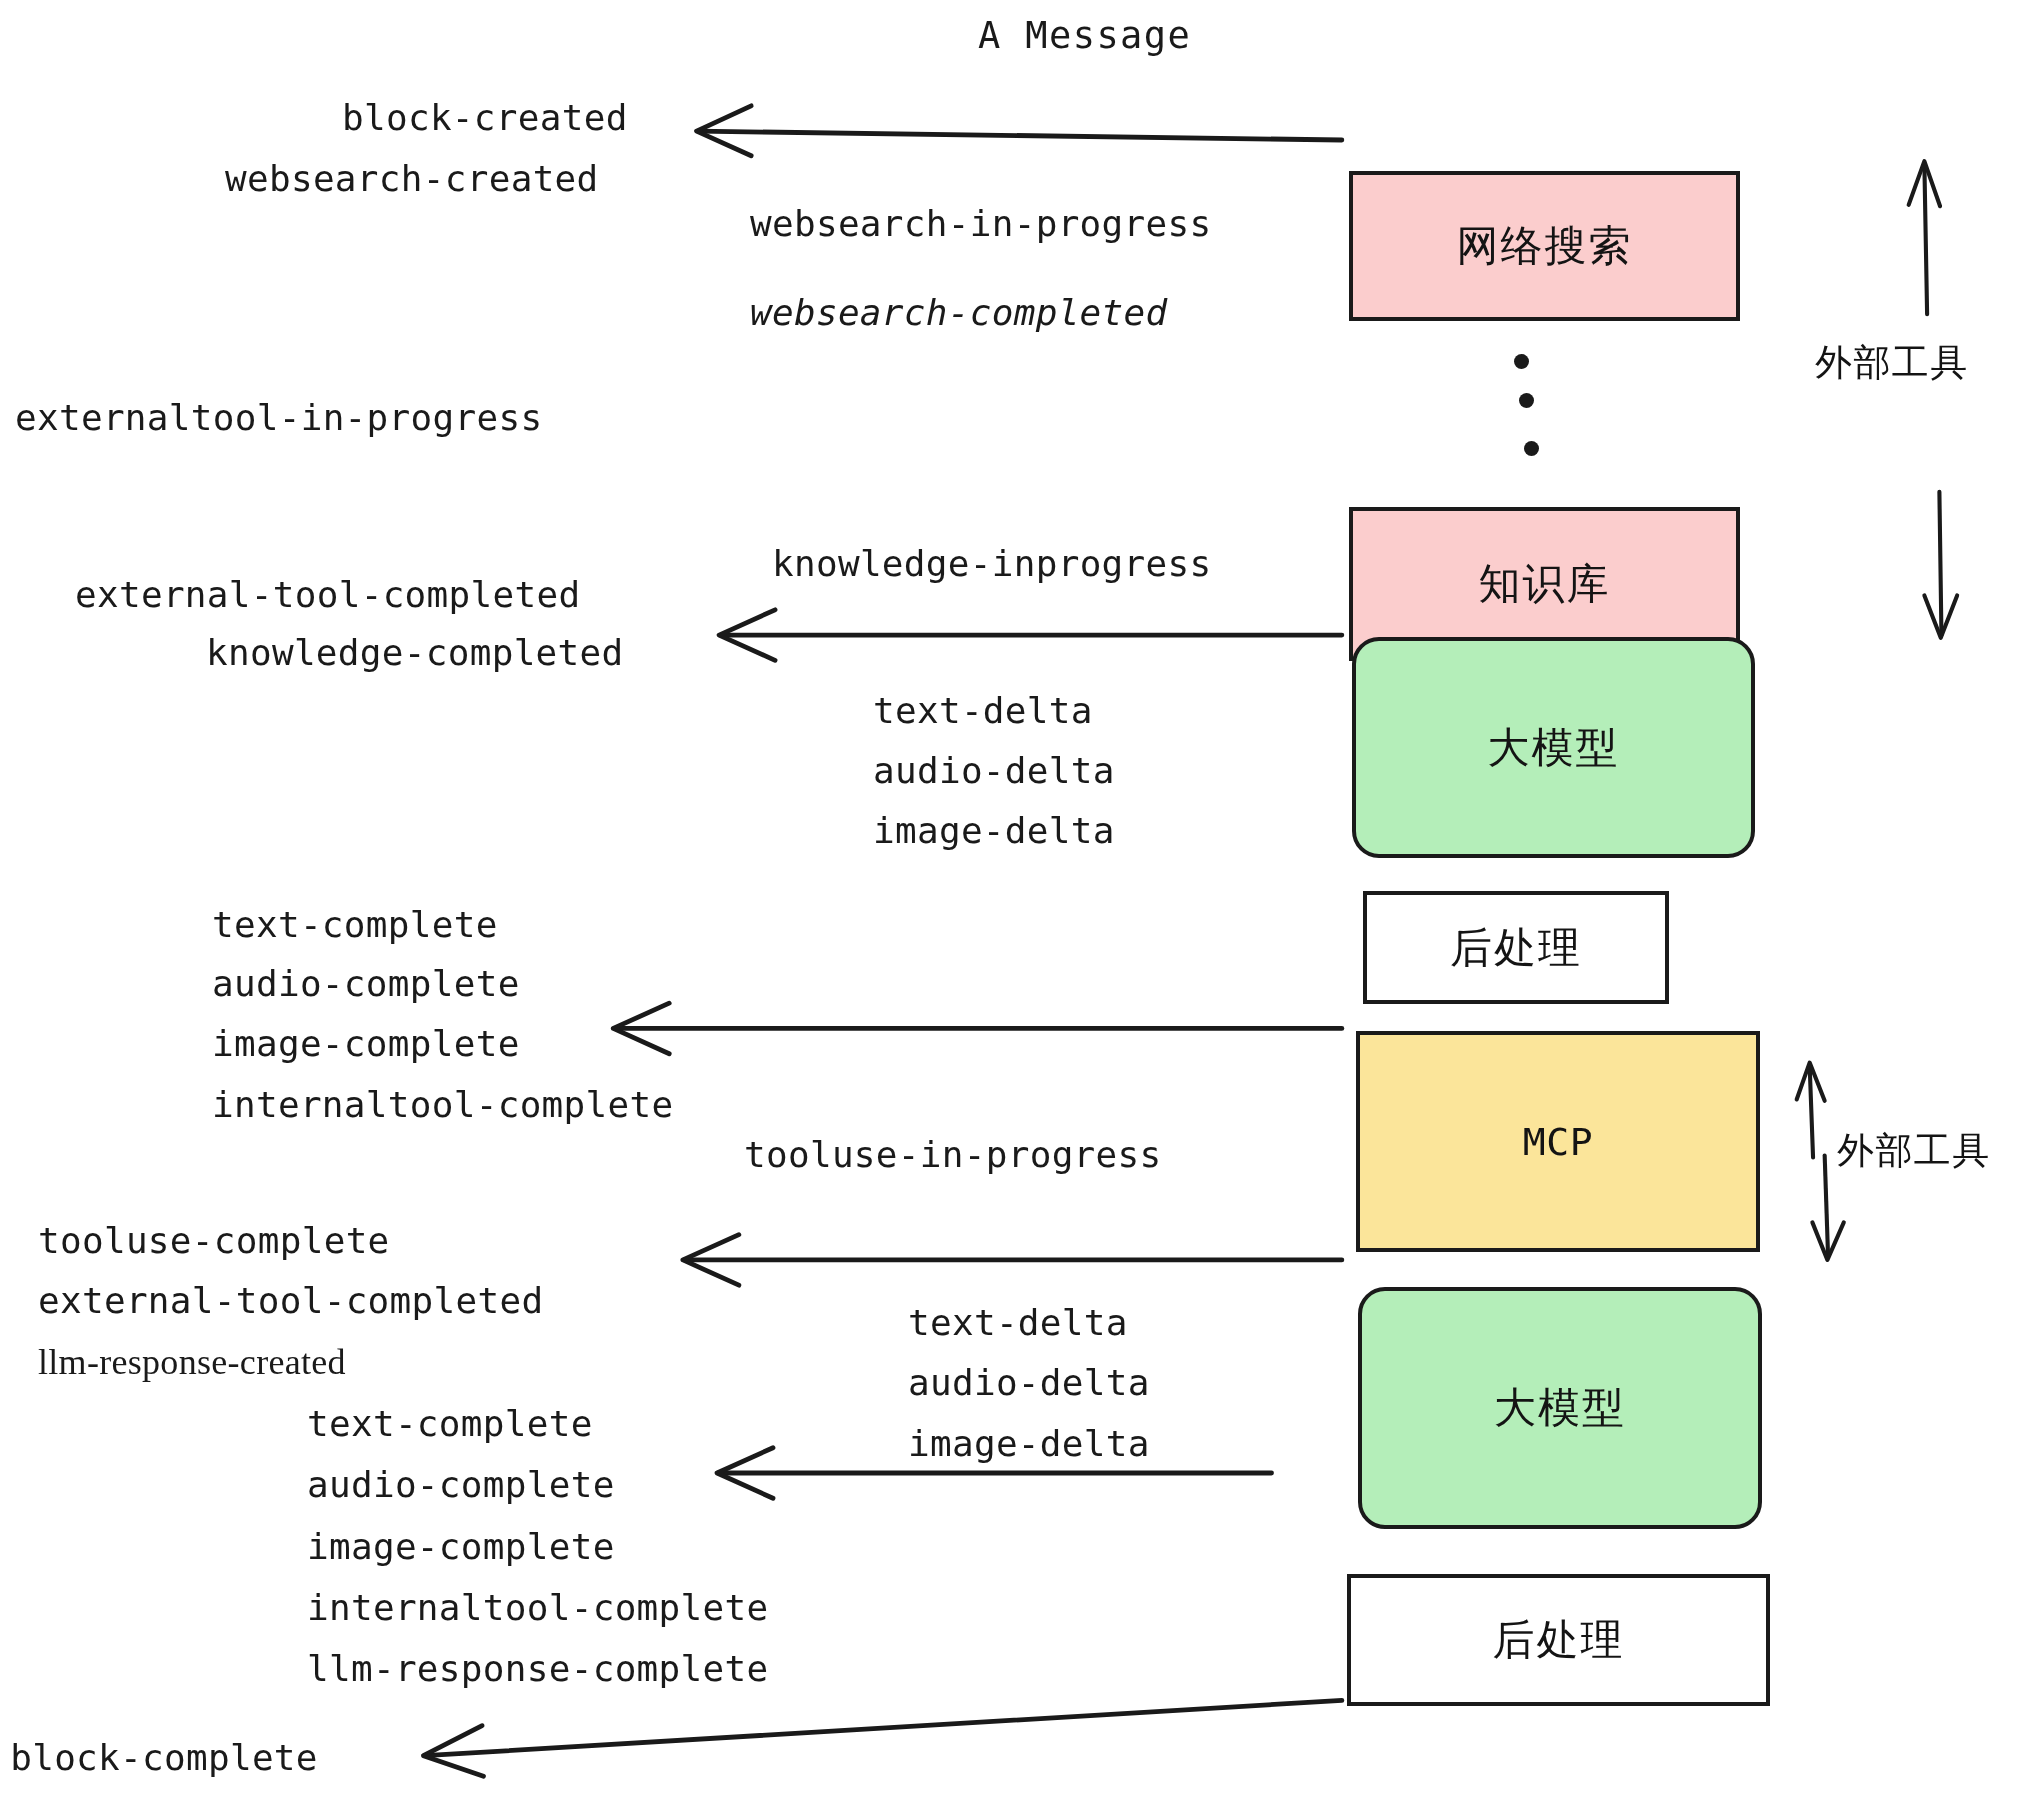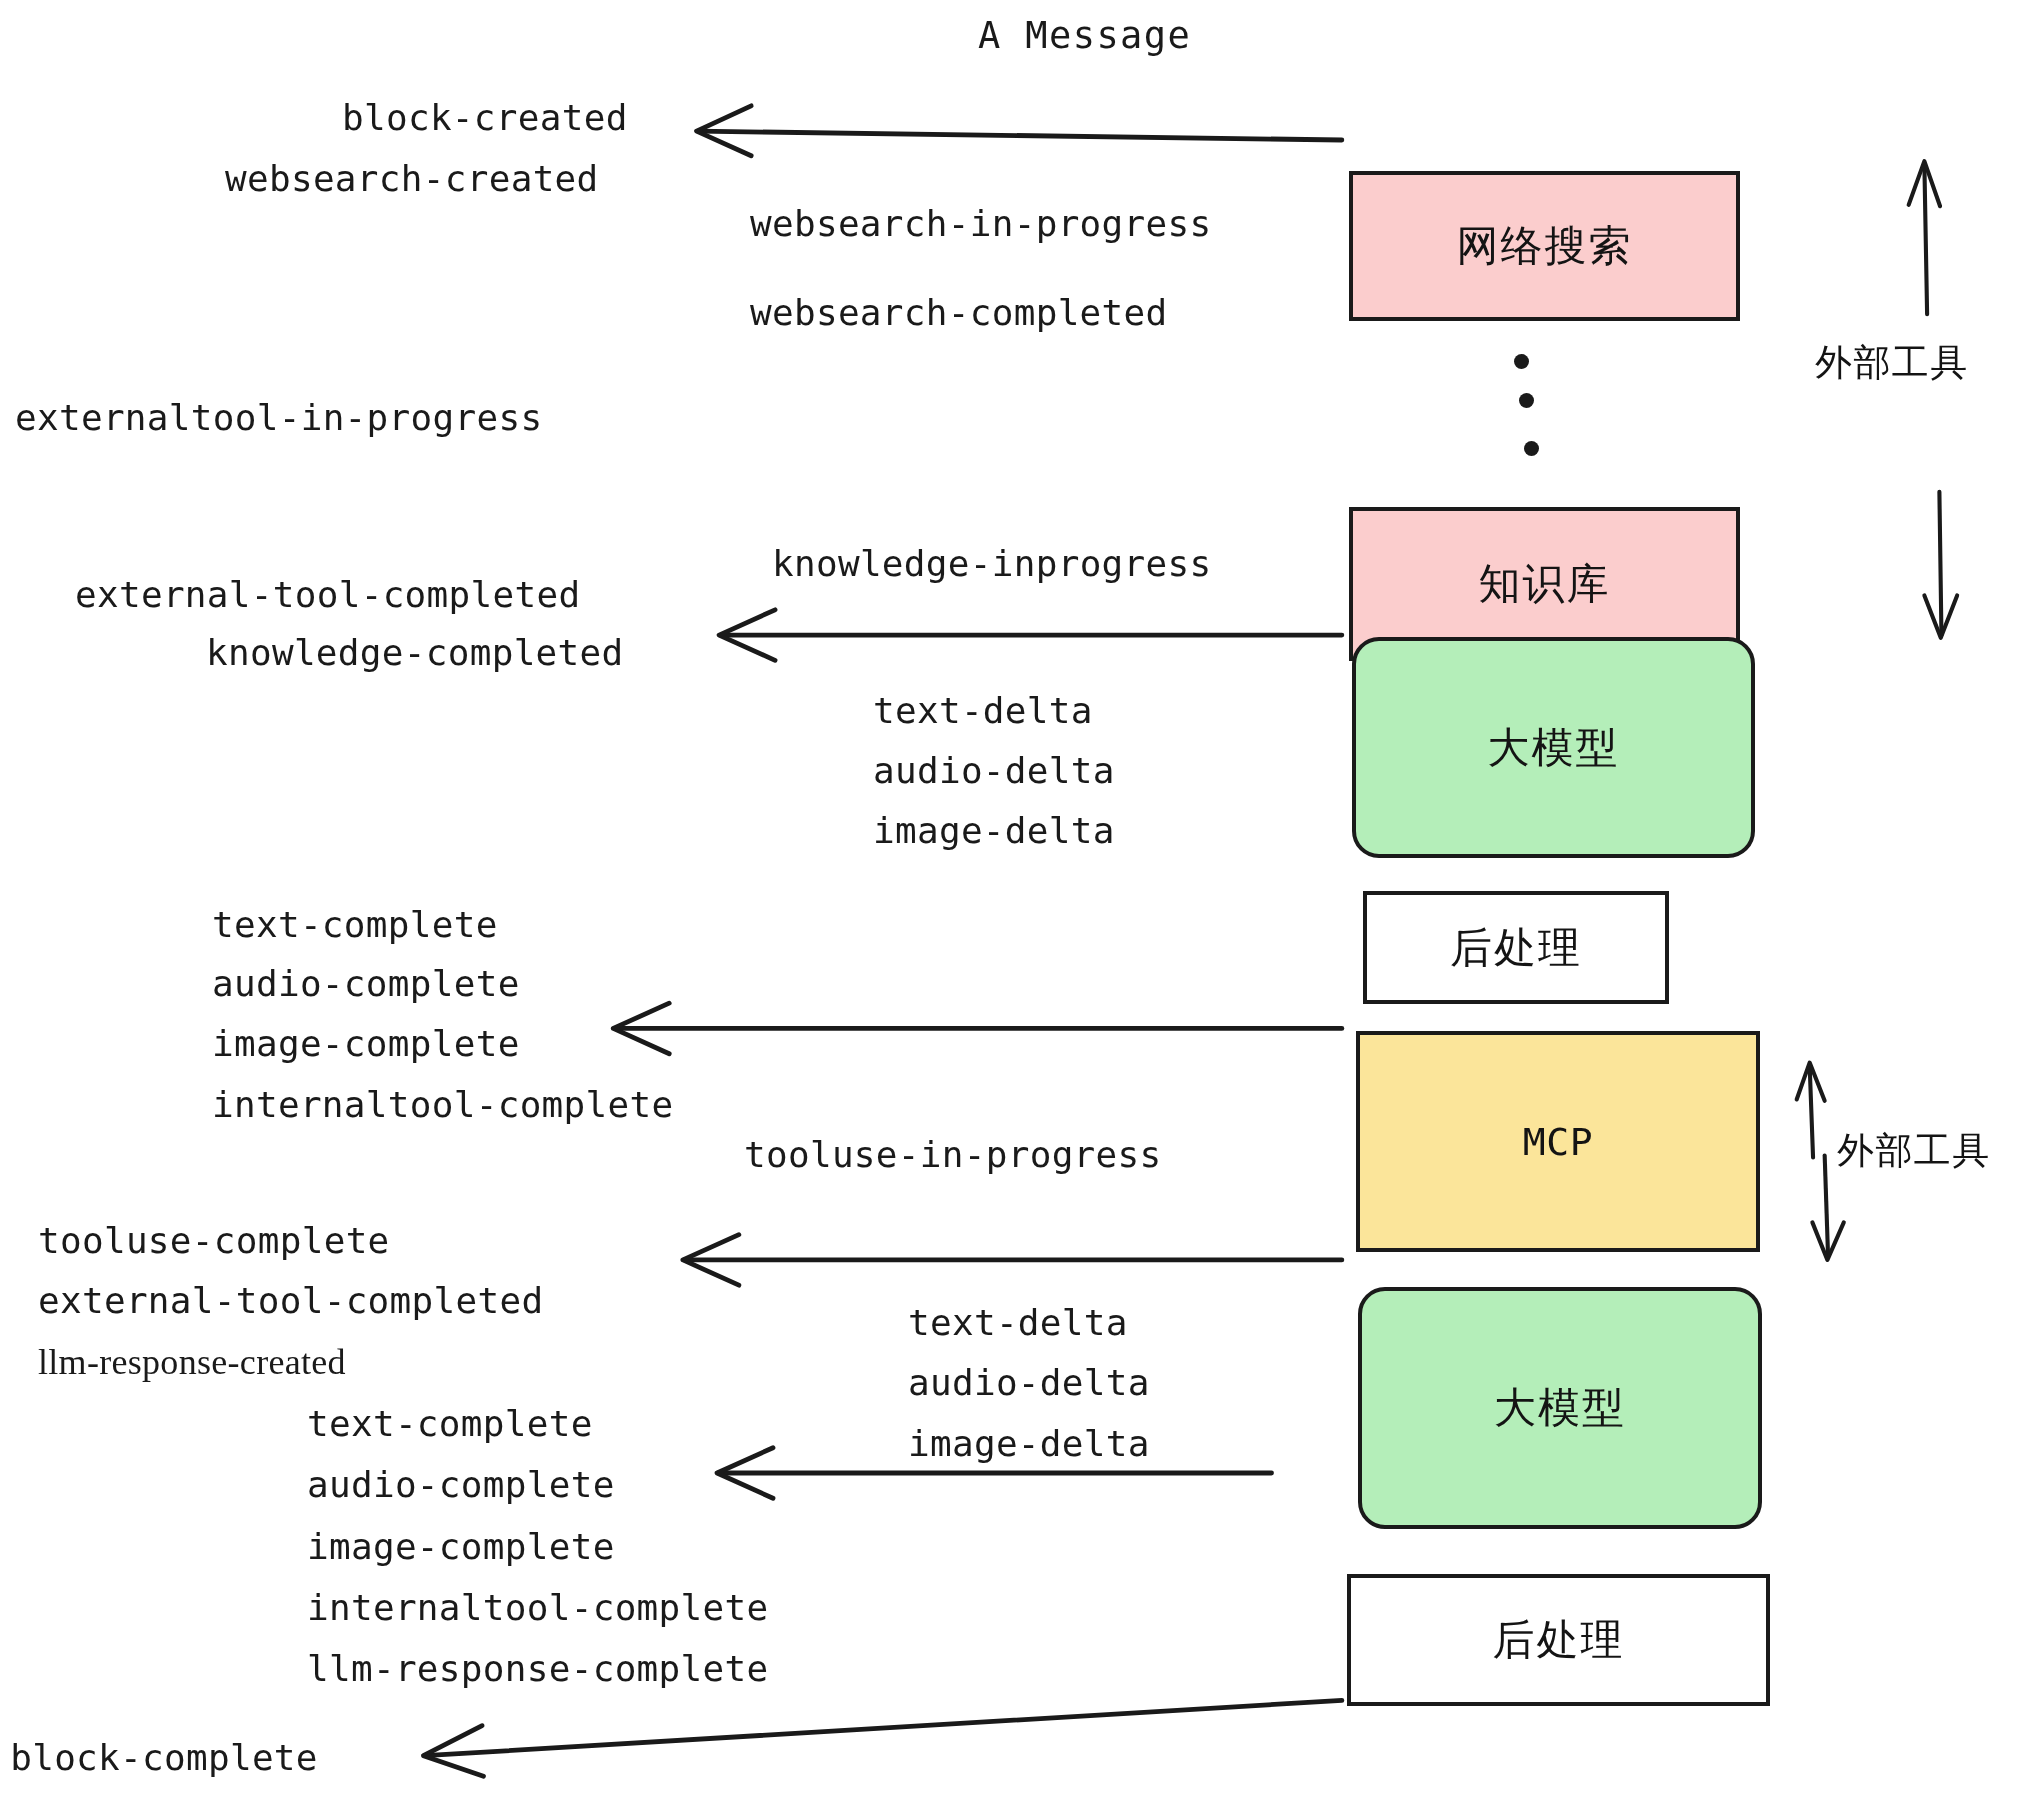--- a/index.html
+++ b/index.html
@@ -133,21 +133,21 @@
       <line x1="2672" y1="1692" x2="2677" y2="1840"></line>
       <polyline points="2654,1790 2676,1845 2700,1790"></polyline>
     </g>
   </svg>
 
   <div class="title" style="left:978px; top:13.7px;">A Message</div>
 
   <div class="lbl" style="left:309px; top:100px;margin-left:33px;">block-created</div>
   <div class="lbl" style="left:225px; top:161px;">websearch-created</div>
   <div class="lbl" style="left:750px; top:206px;">websearch-in-progress</div>
-  <div class="lbl" style="left:750px; top:295px;">websearch-completed</div>
+  <div class="lbl" style="left:750px; top:295px;font-style:italic;">websearch-completed</div>
   <div class="lbl" style="left:15px; top:400px;">externaltool-in-progress</div>
 
   <div class="lbl" style="left:772px; top:546px;">knowledge-inprogress</div>
   <div class="lbl" style="left:75px; top:577px;">external-tool-completed</div>
   <div class="lbl" style="left:206px; top:635px;">knowledge-completed</div>
 
   <div class="lbl" style="left:873px; top:693px;">text-delta</div>
   <div class="lbl" style="left:873px; top:753px;">audio-delta</div>
   <div class="lbl" style="left:873px; top:813px;">image-delta</div>
 

